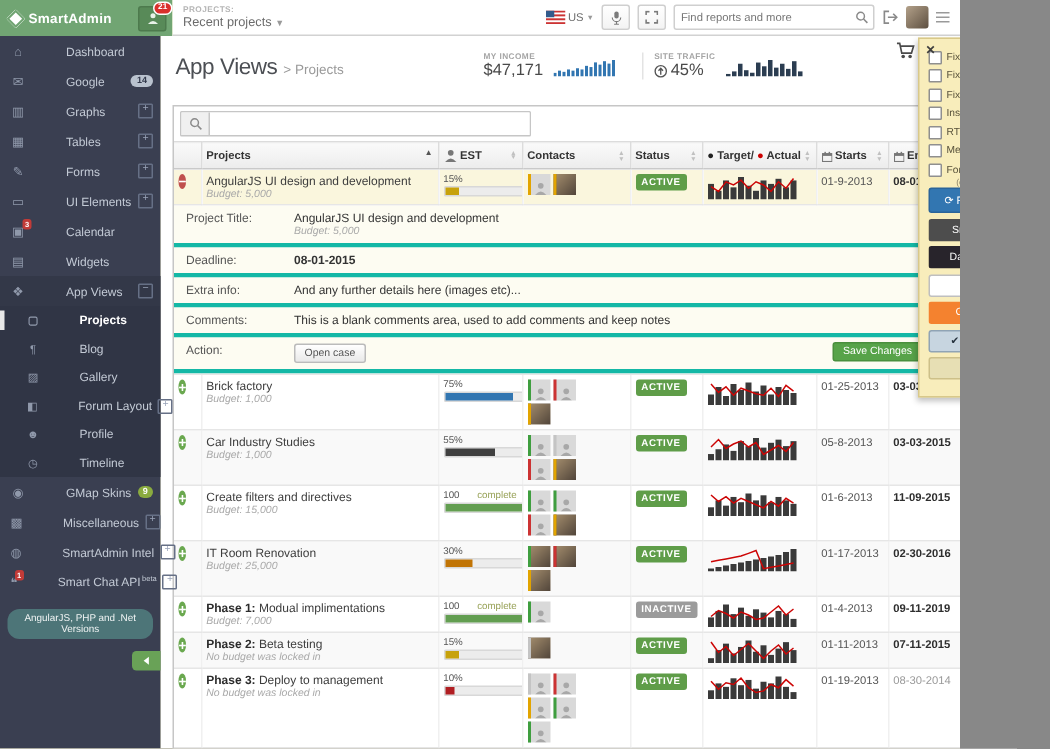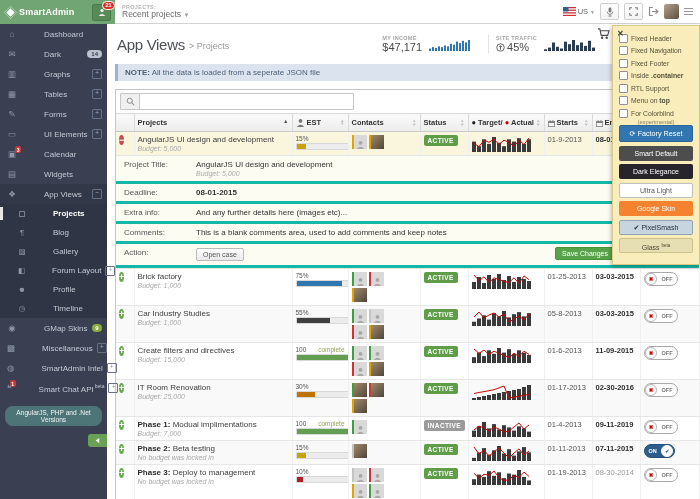--- a/index.html
+++ b/index.html
@@ -1,16 +1,16 @@
 <!DOCTYPE html>
 <html><head>
 <meta charset="utf-8">
 <style>
   html,body{margin:0;padding:0;background:#888;}
-  .app{position:relative;width:700px;height:499px;background:#fef9c3;overflow:hidden;
+  .app{position:relative;width:640px;height:499px;background:#fef9c3;overflow:hidden;
        font-family:"Liberation Sans",sans-serif;text-decoration:underline;-webkit-font-smoothing:antialiased;}
   
   .navbar{position:absolute;top:0;left:0;right:0;height:24px;display:flex;z-index:20;}
   .logo-area{width:107px;min-width:107px;background:#71a573;display:flex;align-items:center;padding:0 4px;}
   .logo-mark{width:9px;height:9px;background:#fff;transform:rotate(45deg);margin:0 4px 0 2px;border-radius:1px;
              box-shadow:inset 0 0 0 1.5px #71a573, inset 0 0 0 3px #fff;}
   .brand{color:#fff;font-size:9px;font-weight:bold;letter-spacing:.2px;}
   .activity-btn{margin-left:auto;position:relative;width:17px;height:15px;background:#588a58;border:1px solid #4d7a4d;
                 border-radius:2px;display:flex;align-items:center;justify-content:center;}
   .activity-badge{position:absolute;top:-4px;right:-5px;background:#d9302c;color:#fff;font-size:5.5px;font-weight:bold;
@@ -174,20 +174,27 @@
               <path d="M1.5 5.5 a3.5 3.5 0 0 0 7 0" fill="none" stroke="#7b7b7b" stroke-width="1"></path>
               <line x1="5" y1="9" x2="5" y2="11" stroke="#7b7b7b" stroke-width="1"></line>
               <line x1="3" y1="11.2" x2="7" y2="11.2" stroke="#7b7b7b" stroke-width="1"></line>
             </svg>
         </span>
         <span class="icon-btn">
           <svg width="9" height="9" viewBox="0 0 12 12">
               <path d="M1 4 V1 H4 M8 1 H11 V4 M11 8 V11 H8 M4 11 H1 V8" fill="none" stroke="#7b7b7b" stroke-width="1.4"></path>
             </svg>
         </span>
+        <span class="nav-search">
+          <input type="text" placeholder="Find reports and more" style="">
+          <svg width="9" height="9" viewBox="0 0 12 12" style="margin-right:3px;">
+              <circle cx="5" cy="5" r="3.4" fill="none" stroke="#8a8a8a" stroke-width="1.3"></circle>
+              <line x1="7.6" y1="7.6" x2="11" y2="11" stroke="#8a8a8a" stroke-width="1.4"></line>
+            </svg>
+        </span>
         <svg width="11" height="11" viewBox="0 0 14 14">
             <path d="M6 2 H2 V12 H6" fill="none" stroke="#8a8a8a" stroke-width="1.4"></path>
             <line x1="5" y1="7" x2="12" y2="7" stroke="#8a8a8a" stroke-width="1.4"></line>
             <path d="M9.5 4 L12.5 7 L9.5 10" fill="none" stroke="#8a8a8a" stroke-width="1.4"></path>
           </svg>
         <span class="nav-avatar"></span>
         <span class="burger">
             <i></i>
             <i></i>
             <i></i>
@@ -197,21 +204,21 @@
   </header>
 
   <aside class="sidebar">
     <nav id="side-nav">
         <div class="nav-item">
           <i class="s-icon">⌂</i>
           <span class="lbl">Dashboard</span>
         </div>
         <div class="nav-item">
           <i class="s-icon">✉</i>
-          <span class="lbl">Dark</span>
+          <span class="lbl">Google</span>
           <span class="badge-gray">14</span>
         </div>
         <div class="nav-item">
           <i class="s-icon">▥</i>
           <span class="lbl">Graphs</span>
           <span class="expander">+</span>
         </div>
         <div class="nav-item">
           <i class="s-icon">▦</i>
           <span class="lbl">Tables</span>
@@ -347,21 +354,20 @@
               <rect x="32" y="7.1" width="3" height="5.9" fill="#2b3d51"></rect>
               <rect x="36" y="4.5" width="3" height="8.5" fill="#2b3d51"></rect>
               <rect x="40" y="7.9" width="3" height="5.1" fill="#2b3d51"></rect>
               <rect x="44" y="2.8" width="3" height="10.2" fill="#2b3d51"></rect>
               <rect x="48" y="9.6" width="3" height="3.4" fill="#2b3d51"></rect>
             </svg>
           </span>
       </div>
     </div>
 
-    <div class="note"><b>NOTE:</b> <span>All the data is loaded from a seperate JSON file</span></div>
 
     <div class="table-wrap">
       <div class="search-row">
         <span class="tsearch">
           <span class="addon">
             <svg width="9" height="9" viewBox="0 0 12 12">
                 <circle cx="5" cy="5" r="3.4" fill="none" stroke="#8a8a8a" stroke-width="1.3"></circle>
                 <line x1="7.6" y1="7.6" x2="11" y2="11" stroke="#8a8a8a" stroke-width="1.4"></line>
               </svg>
           </span>

